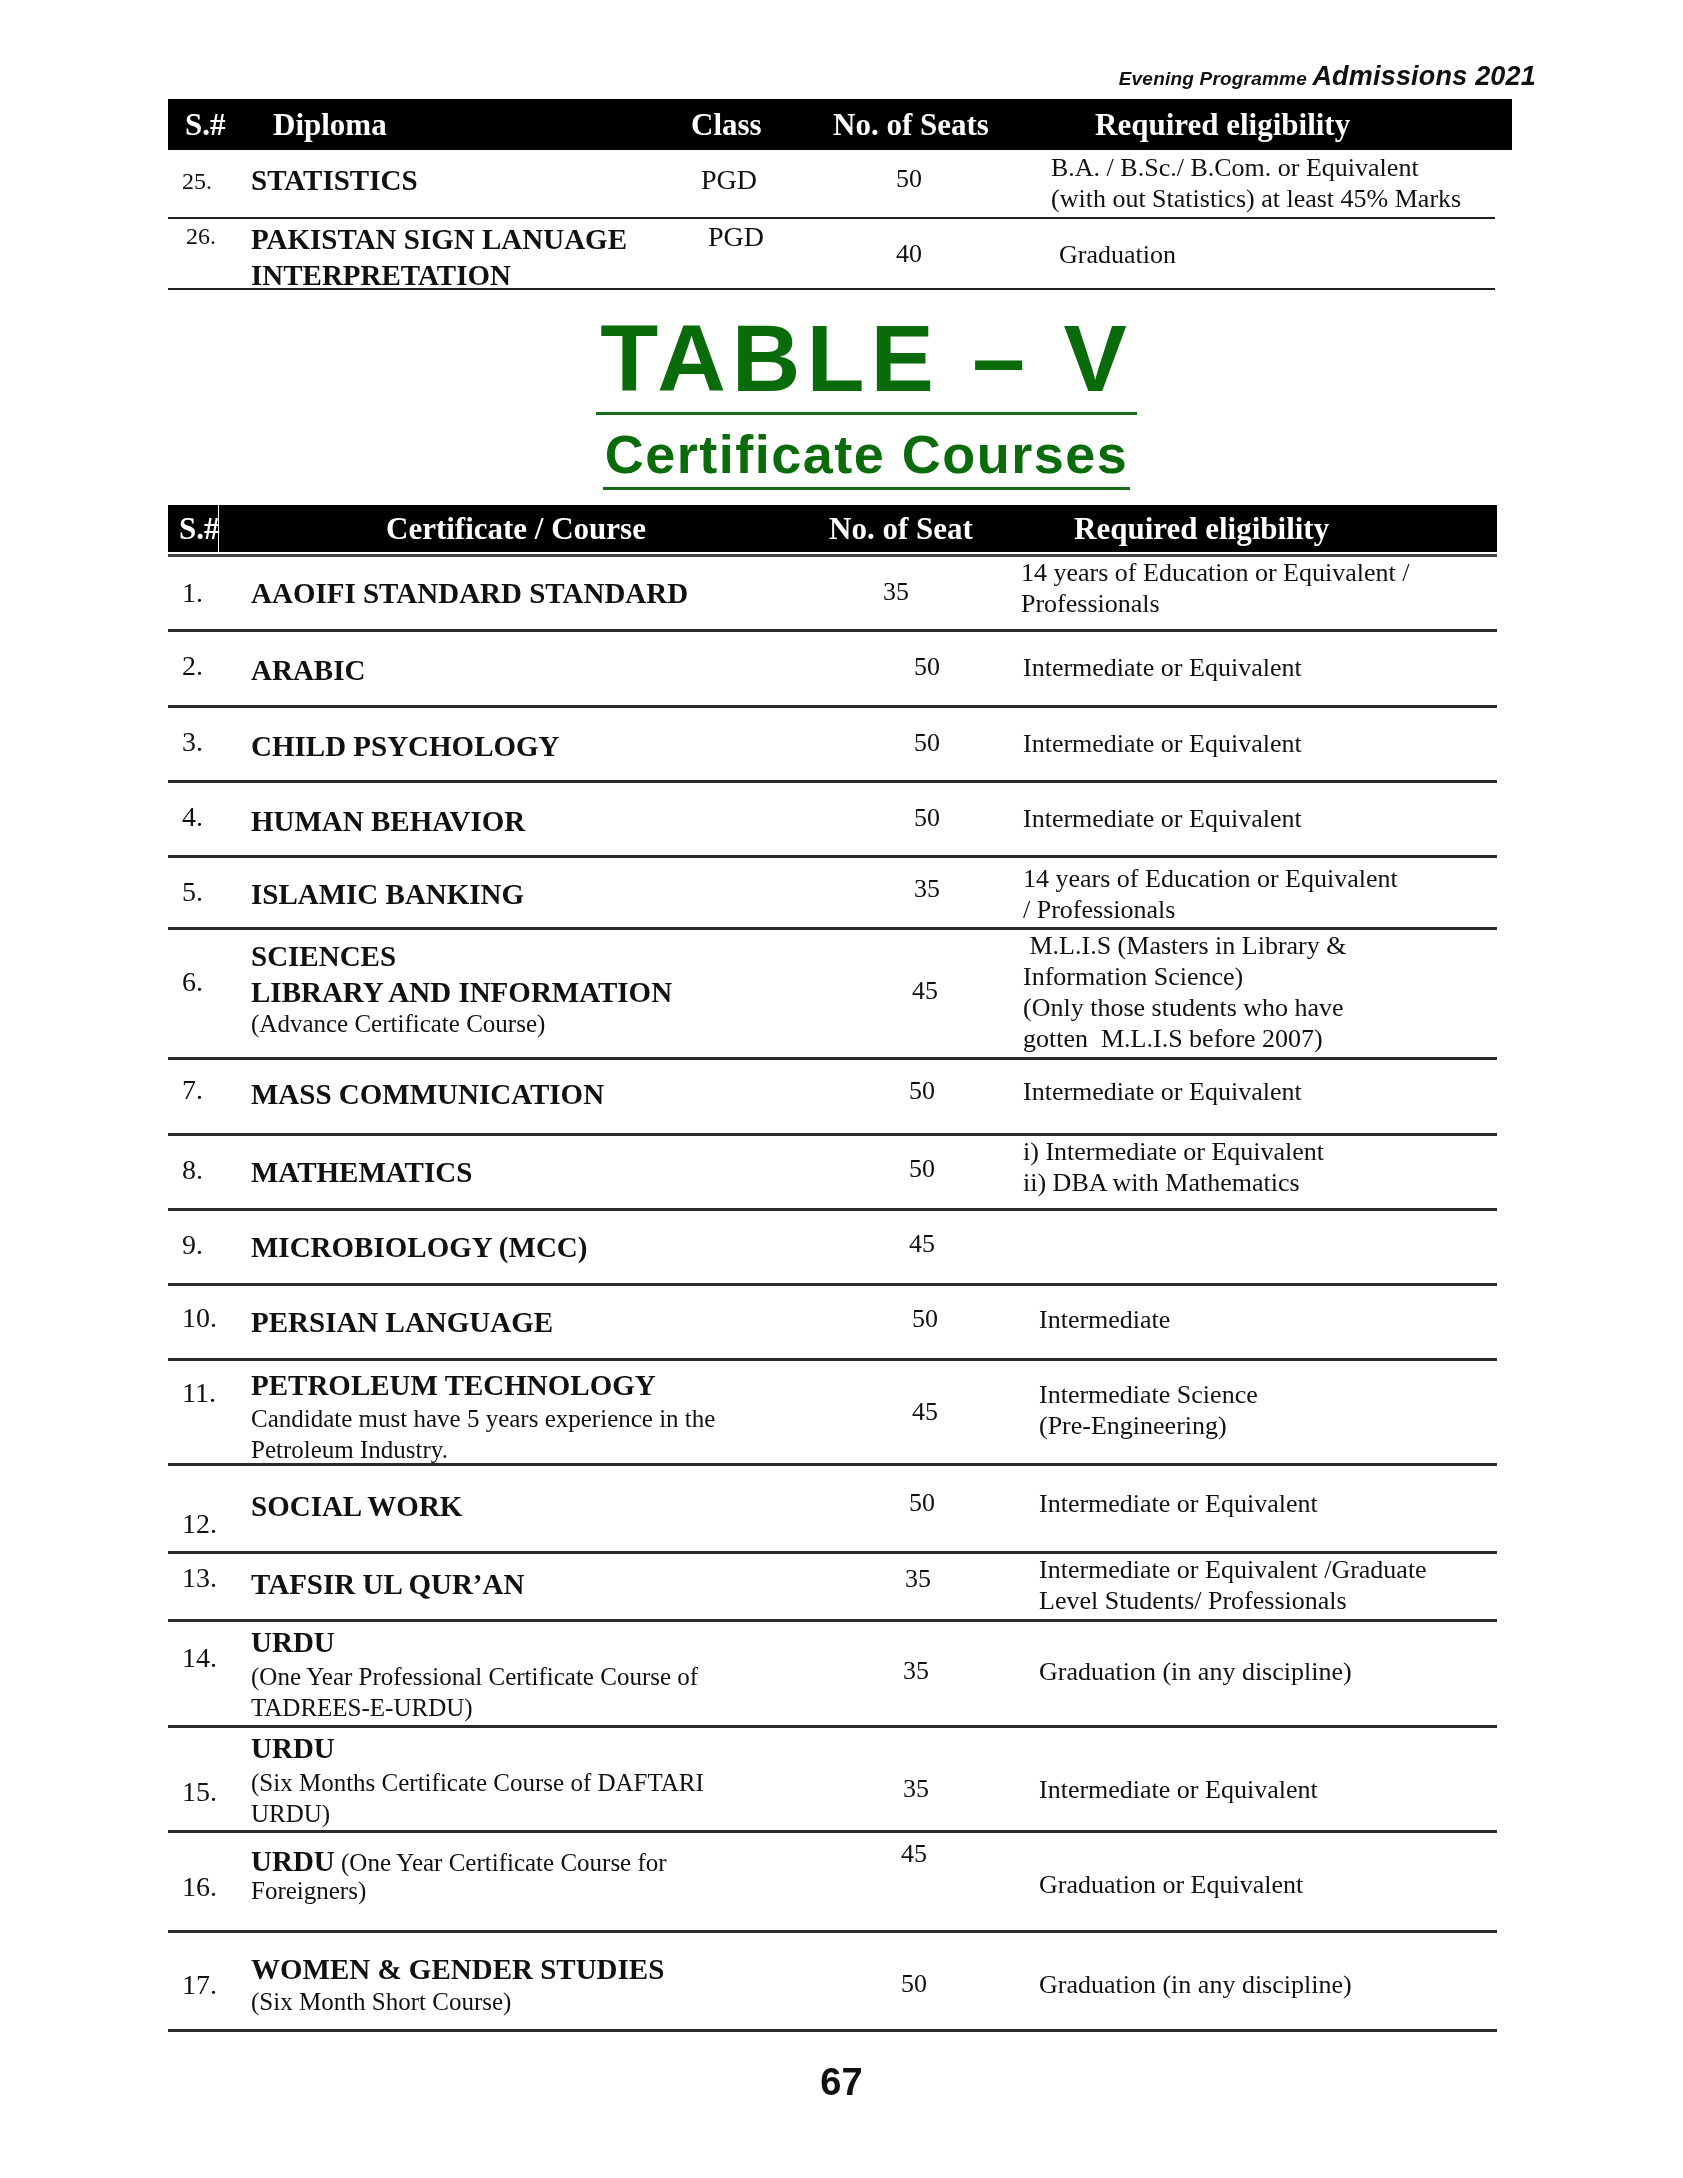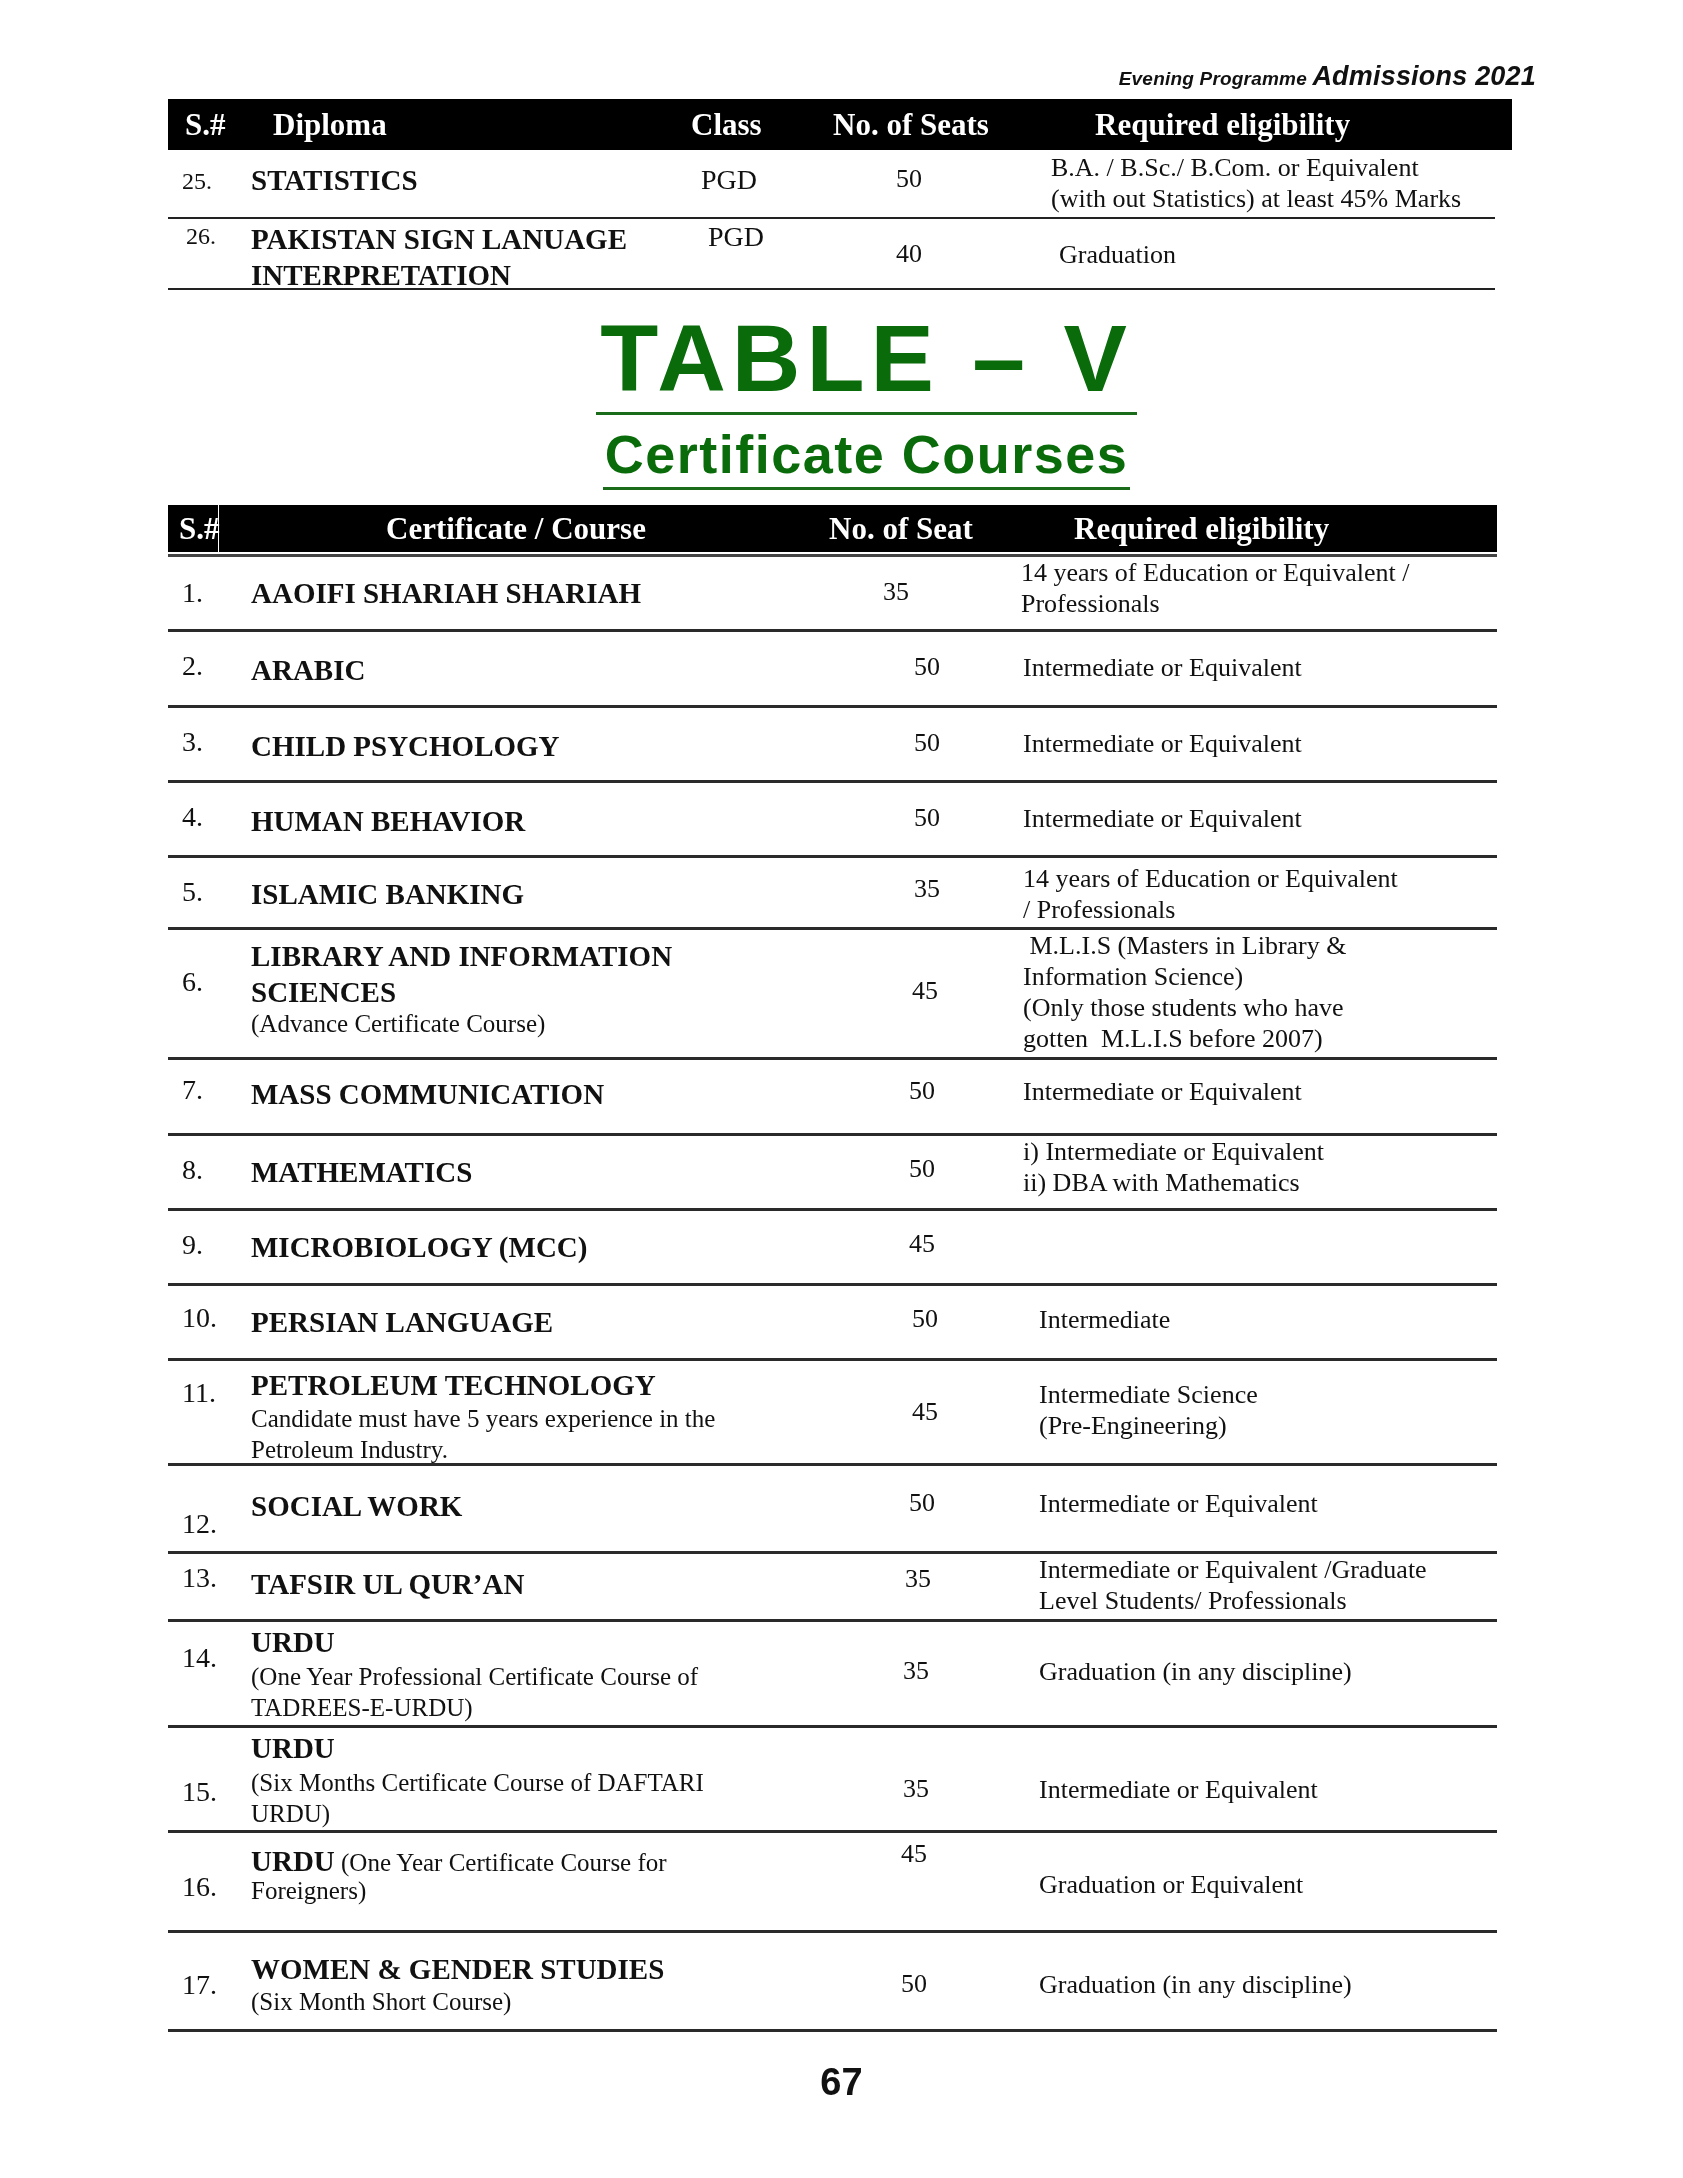--- a/index.html
+++ b/index.html
@@ -99,21 +99,21 @@
     <span class="lbl" style="left:11px">S.#</span>
     <span class="lbl" style="left:218px">Certificate / Course</span>
     <span class="lbl" style="left:661px">No. of Seat</span>
     <span class="lbl" style="left:906px">Required eligibility</span>
   </div>
   <div class="t2-head-rule"></div>
   <div id="t2-body">
       <div class="t2-row" style="height: 72px;">
         <span class="sn" style="top: 20px;">1.</span>
         <span class="nm" style="top: 18px;">
-          <div><span style="position: static;">AAOIFI SHARIAH SHARIAH</span></div>
+          <div><span style="position: static;">AAOIFI STANDARD STANDARD</span></div>
         </span>
         <span class="seat" style="left: 715px; top: 20px;">35</span>
         <span class="elig" style="left: 853px; top: 0px; white-space: pre;"><div>14 years of Education or Equivalent /</div><div>Professionals</div></span>
       </div>
       <div class="t2-row" style="height: 73px;">
         <span class="sn" style="top: 18px;">2.</span>
         <span class="nm" style="top: 20px;">
           <div><span style="position: static;">ARABIC</span></div>
         </span>
         <span class="seat" style="left: 746px; top: 20px;">50</span>
@@ -139,22 +139,22 @@
         <span class="sn" style="top: 18px;">5.</span>
         <span class="nm" style="top: 18px;">
           <div><span style="position: static;">ISLAMIC BANKING</span></div>
         </span>
         <span class="seat" style="left: 746px; top: 16px;">35</span>
         <span class="elig" style="left: 855px; top: 5px; white-space: pre;"><div>14 years of Education or Equivalent</div><div>/ Professionals</div></span>
       </div>
       <div class="t2-row" style="height: 127px;">
         <span class="sn" style="top: 36px;">6.</span>
         <span class="nm" style="top: 8px;">
+          <div><span style="position: static;">SCIENCES</span></div>
           <div><span style="position: static;">LIBRARY AND INFORMATION</span></div>
-          <div><span style="position: static;">SCIENCES</span></div>
         </span>
         <span class="sub" style="top: 78px;">
           <div>(Advance Certificate Course)</div>
         </span>
         <span class="seat" style="left: 744px; top: 46px;">45</span>
         <span class="elig" style="left: 855px; top: 0px; white-space: pre;"><div> M.L.I.S (Masters in Library &amp;</div><div>Information Science)</div><div>(Only those students who have</div><div>gotten  M.L.I.S before 2007)</div></span>
       </div>
       <div class="t2-row" style="height: 73px;">
         <span class="sn" style="top: 14px;">7.</span>
         <span class="nm" style="top: 16px;">

